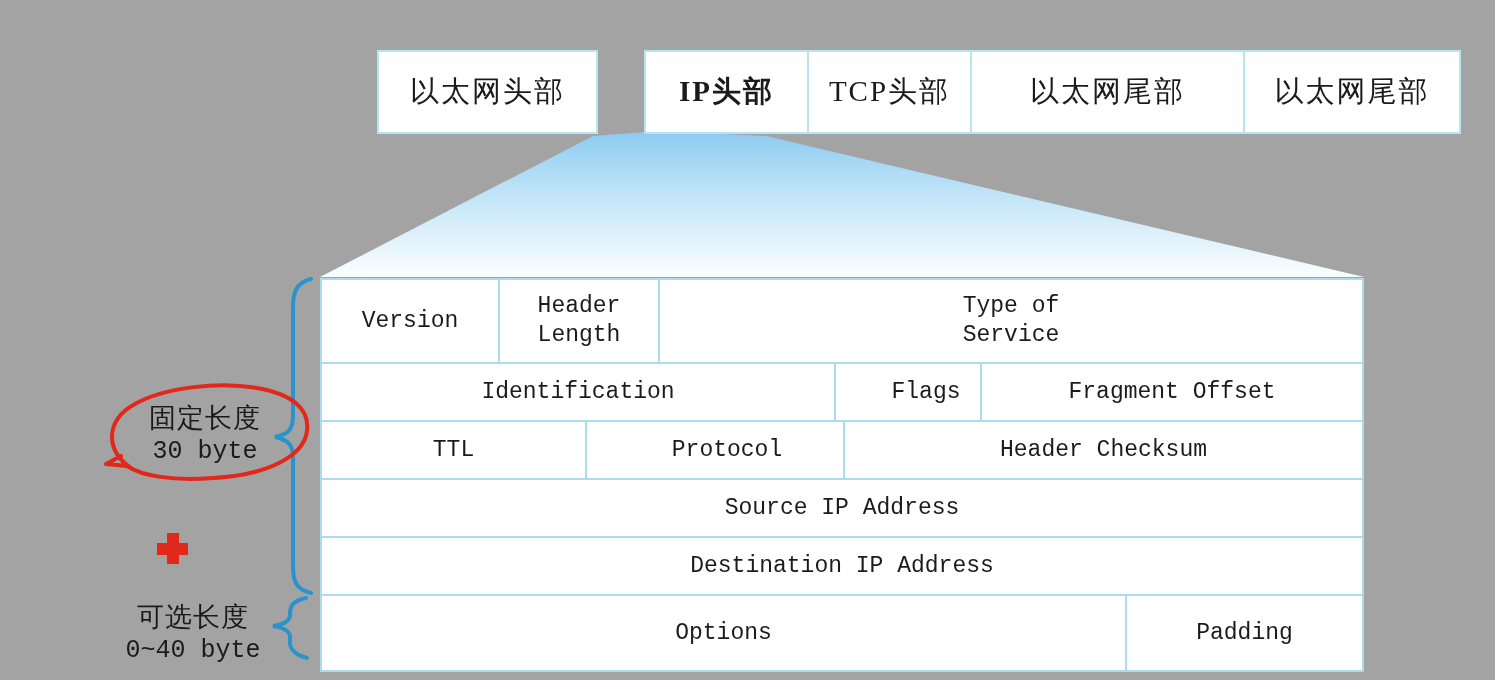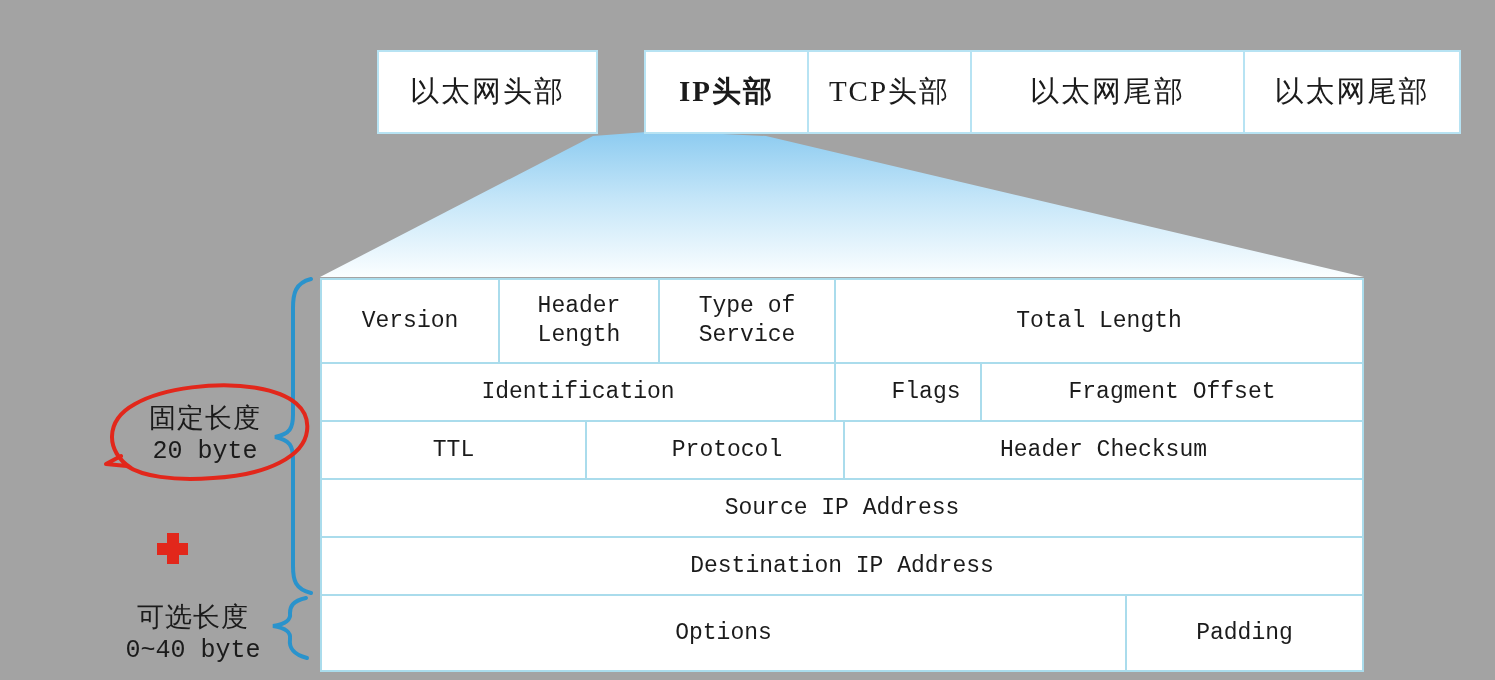--- a/index.html
+++ b/index.html
@@ -91,21 +91,20 @@
     <div class="frame-cell fc5">以太网尾部</div>
   </div>
 
   <div class="ip-table">
     <div class="tr row-tall">
       <div class="td w-version">Version</div>
       <div class="td w-hlen">Header
 Length</div>
       <div class="td w-tos">Type of
 Service</div>
-      <div class="td">Total Length</div>
     </div>
     <div class="tr row-std">
       <div class="td w-ident">Identification</div>
       <div class="td w-flags">Flags</div>
       <div class="td">Fragment Offset</div>
     </div>
     <div class="tr row-std">
       <div class="td w-ttl">TTL</div>
       <div class="td w-proto">Protocol</div>
       <div class="td">Header Checksum</div>
@@ -117,20 +116,20 @@
       <div class="td">Destination IP Address</div>
     </div>
     <div class="tr row-last">
       <div class="td w-options">Options</div>
       <div class="td">Padding</div>
     </div>
   </div>
 
   <div class="side-label fixed-label">
     <div class="zh">固定长度</div>
-    <div class="en">20 byte</div>
+    <div class="en">30 byte</div>
   </div>
   <div class="side-label optional-label">
     <div class="zh">可选长度</div>
     <div class="en">0~40 byte</div>
   </div>
 
 </div>
 
 </body></html>

